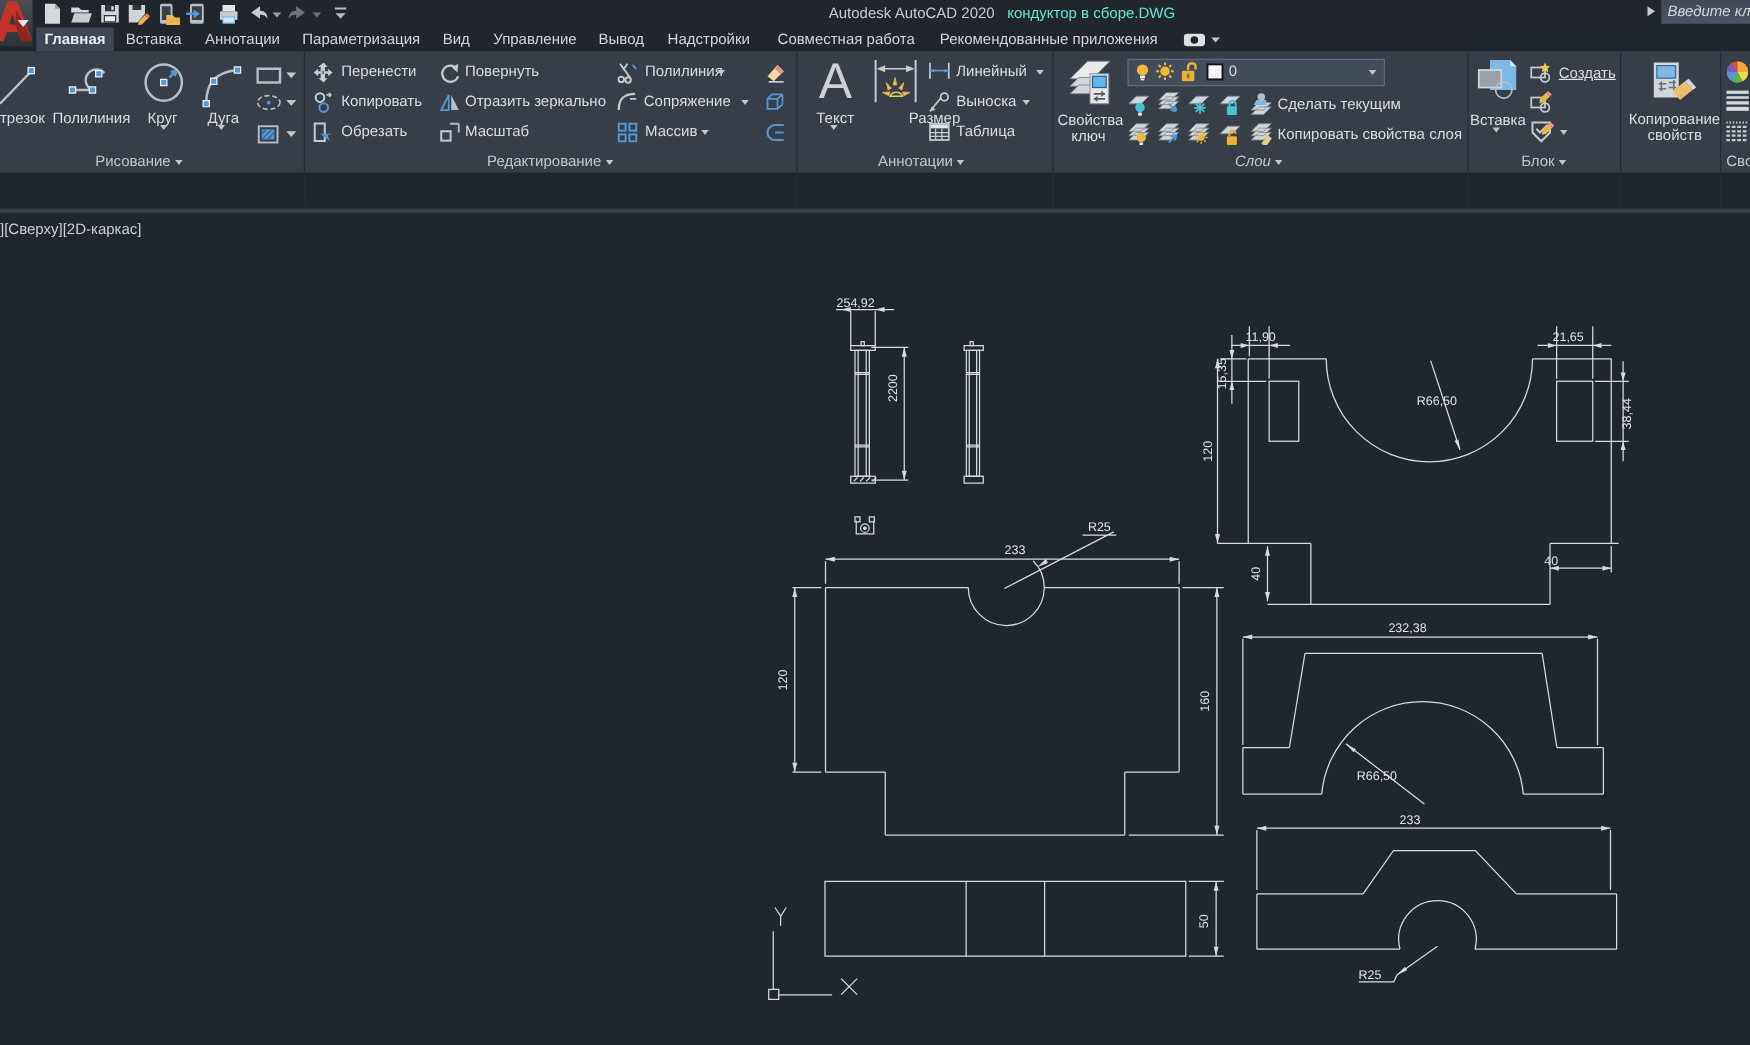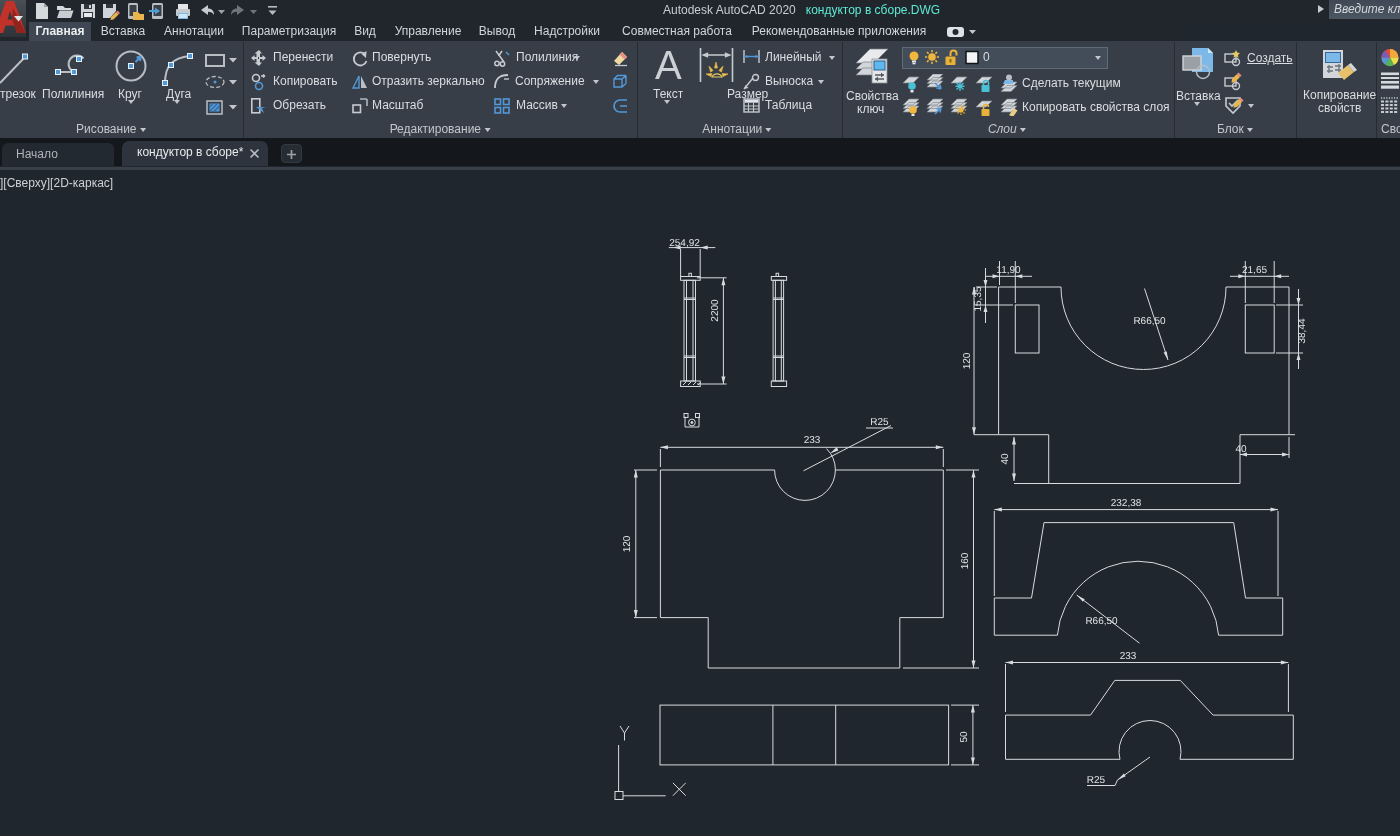--- a/index.html
+++ b/index.html
@@ -447,34 +447,20 @@
         </g>
       <g stroke="#c6cbd0" fill="none">
           <path d="M0 49 L17 49" stroke-dasharray="1.2 1.4" stroke-width="1.6"></path>
           <path d="M0 52.5 L17 52.5" stroke-dasharray="3 1.4" stroke-width="1.8"></path>
           <path d="M0 56 L17 56" stroke-dasharray="3 1.4" stroke-width="1.8"></path>
           <path d="M0 59.5 L17 59.5" stroke-dasharray="3 1.4" stroke-width="1.8"></path>
           <path d="M0 63 L17 63" stroke-dasharray="3 1.4" stroke-width="1.8"></path>
         </g>
     </svg>
   </div>
-  <div id="docstrip" class="abs">
-    <div class="abs" style="left:2px;top:5px;width:112px;height:24px;background:#232931;border-radius:6px 6px 0 0;font-size:12px;color:#aeb4ba;line-height:23px;text-align:left;padding-left:14px;box-sizing:border-box;">Начало</div>
-    <div class="abs" style="left:122px;top:3px;width:146px;height:26px;background:#2d343e;border-radius:7px 7px 0 0;">
-      <div class="abs" style="left:15px;top:4px;font-size:12px;color:#e8eaec;white-space:nowrap;">кондуктор в сборе*</div>
-      <svg class="abs" style="left:127px;top:7px;" width="11" height="11" viewBox="0 0 11 11">
-          <path d="M1.5 1.5 L9.5 9.5 M9.5 1.5 L1.5 9.5" stroke="#b6bac0" stroke-width="1.6"></path>
-        </svg>
-    </div>
-    <div class="abs" style="left:281px;top:6px;width:21px;height:19px;background:#262c33;border-radius:4px;border:1px solid #333941;box-sizing:border-box;">
-      <svg class="abs" style="left:4px;top:4px;" width="11" height="11" viewBox="0 0 11 11">
-          <path d="M5.5 1 L5.5 10 M1 5.5 L10 5.5" stroke="#9ba1a8" stroke-width="1.7"></path>
-        </svg>
-    </div>
-  </div>
   <div class="abs" style="top:167px;left:0;width:1400px;height:3px;background:#394049;z-index:4;"></div>
   <div id="canvas" class="abs">
     <div class="abs" style="left:0px;top:10px;font-size:12px;color:#cdd0d4;">][Сверху][2D-каркас]</div>
     <svg class="abs" style="left:0;top:0;" width="1400" height="670" viewBox="0 166 1400 670">
       <g stroke="#d7dbdf" stroke-width="1" fill="none">
 
         <path d="M668.8 247.6 L715.3 247.6"></path>
         <path d="M680.6 249 L680.6 276.5 M700.2 249 L700.2 276.5"></path>
         <rect x="680.6" y="276.5" width="19.6" height="3.8"></rect>
         <rect x="688.9" y="273.3" width="2.5" height="3.2"></rect>

